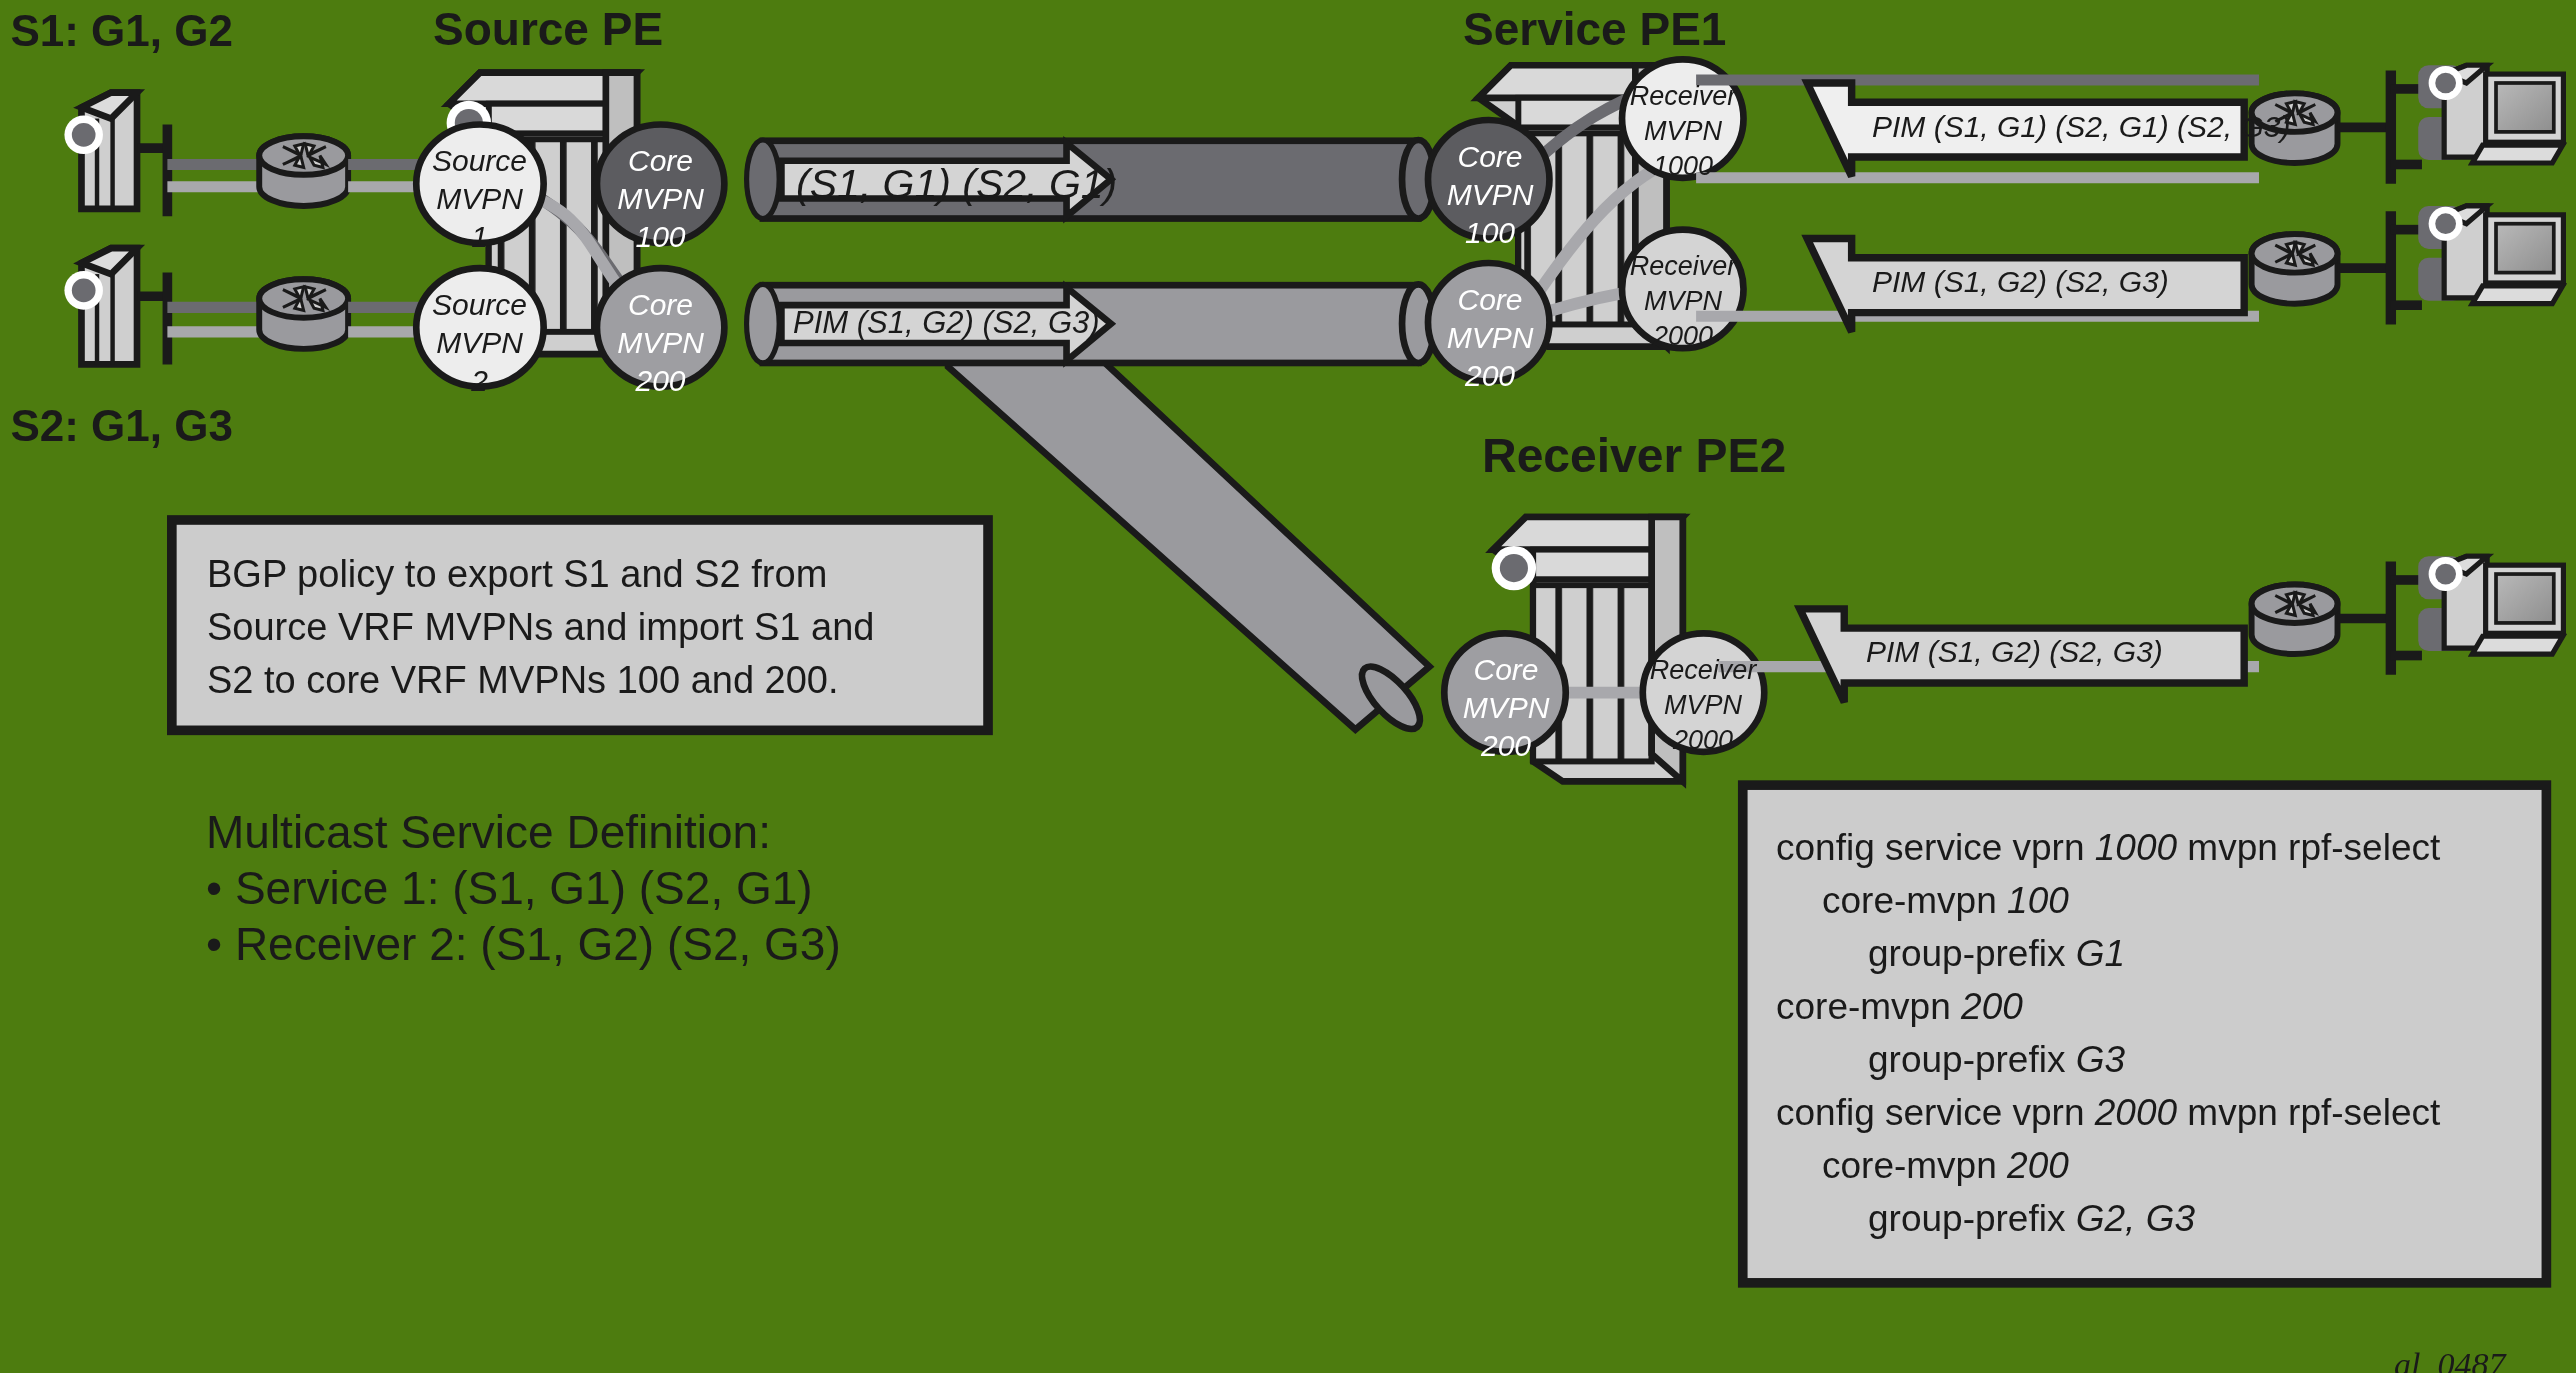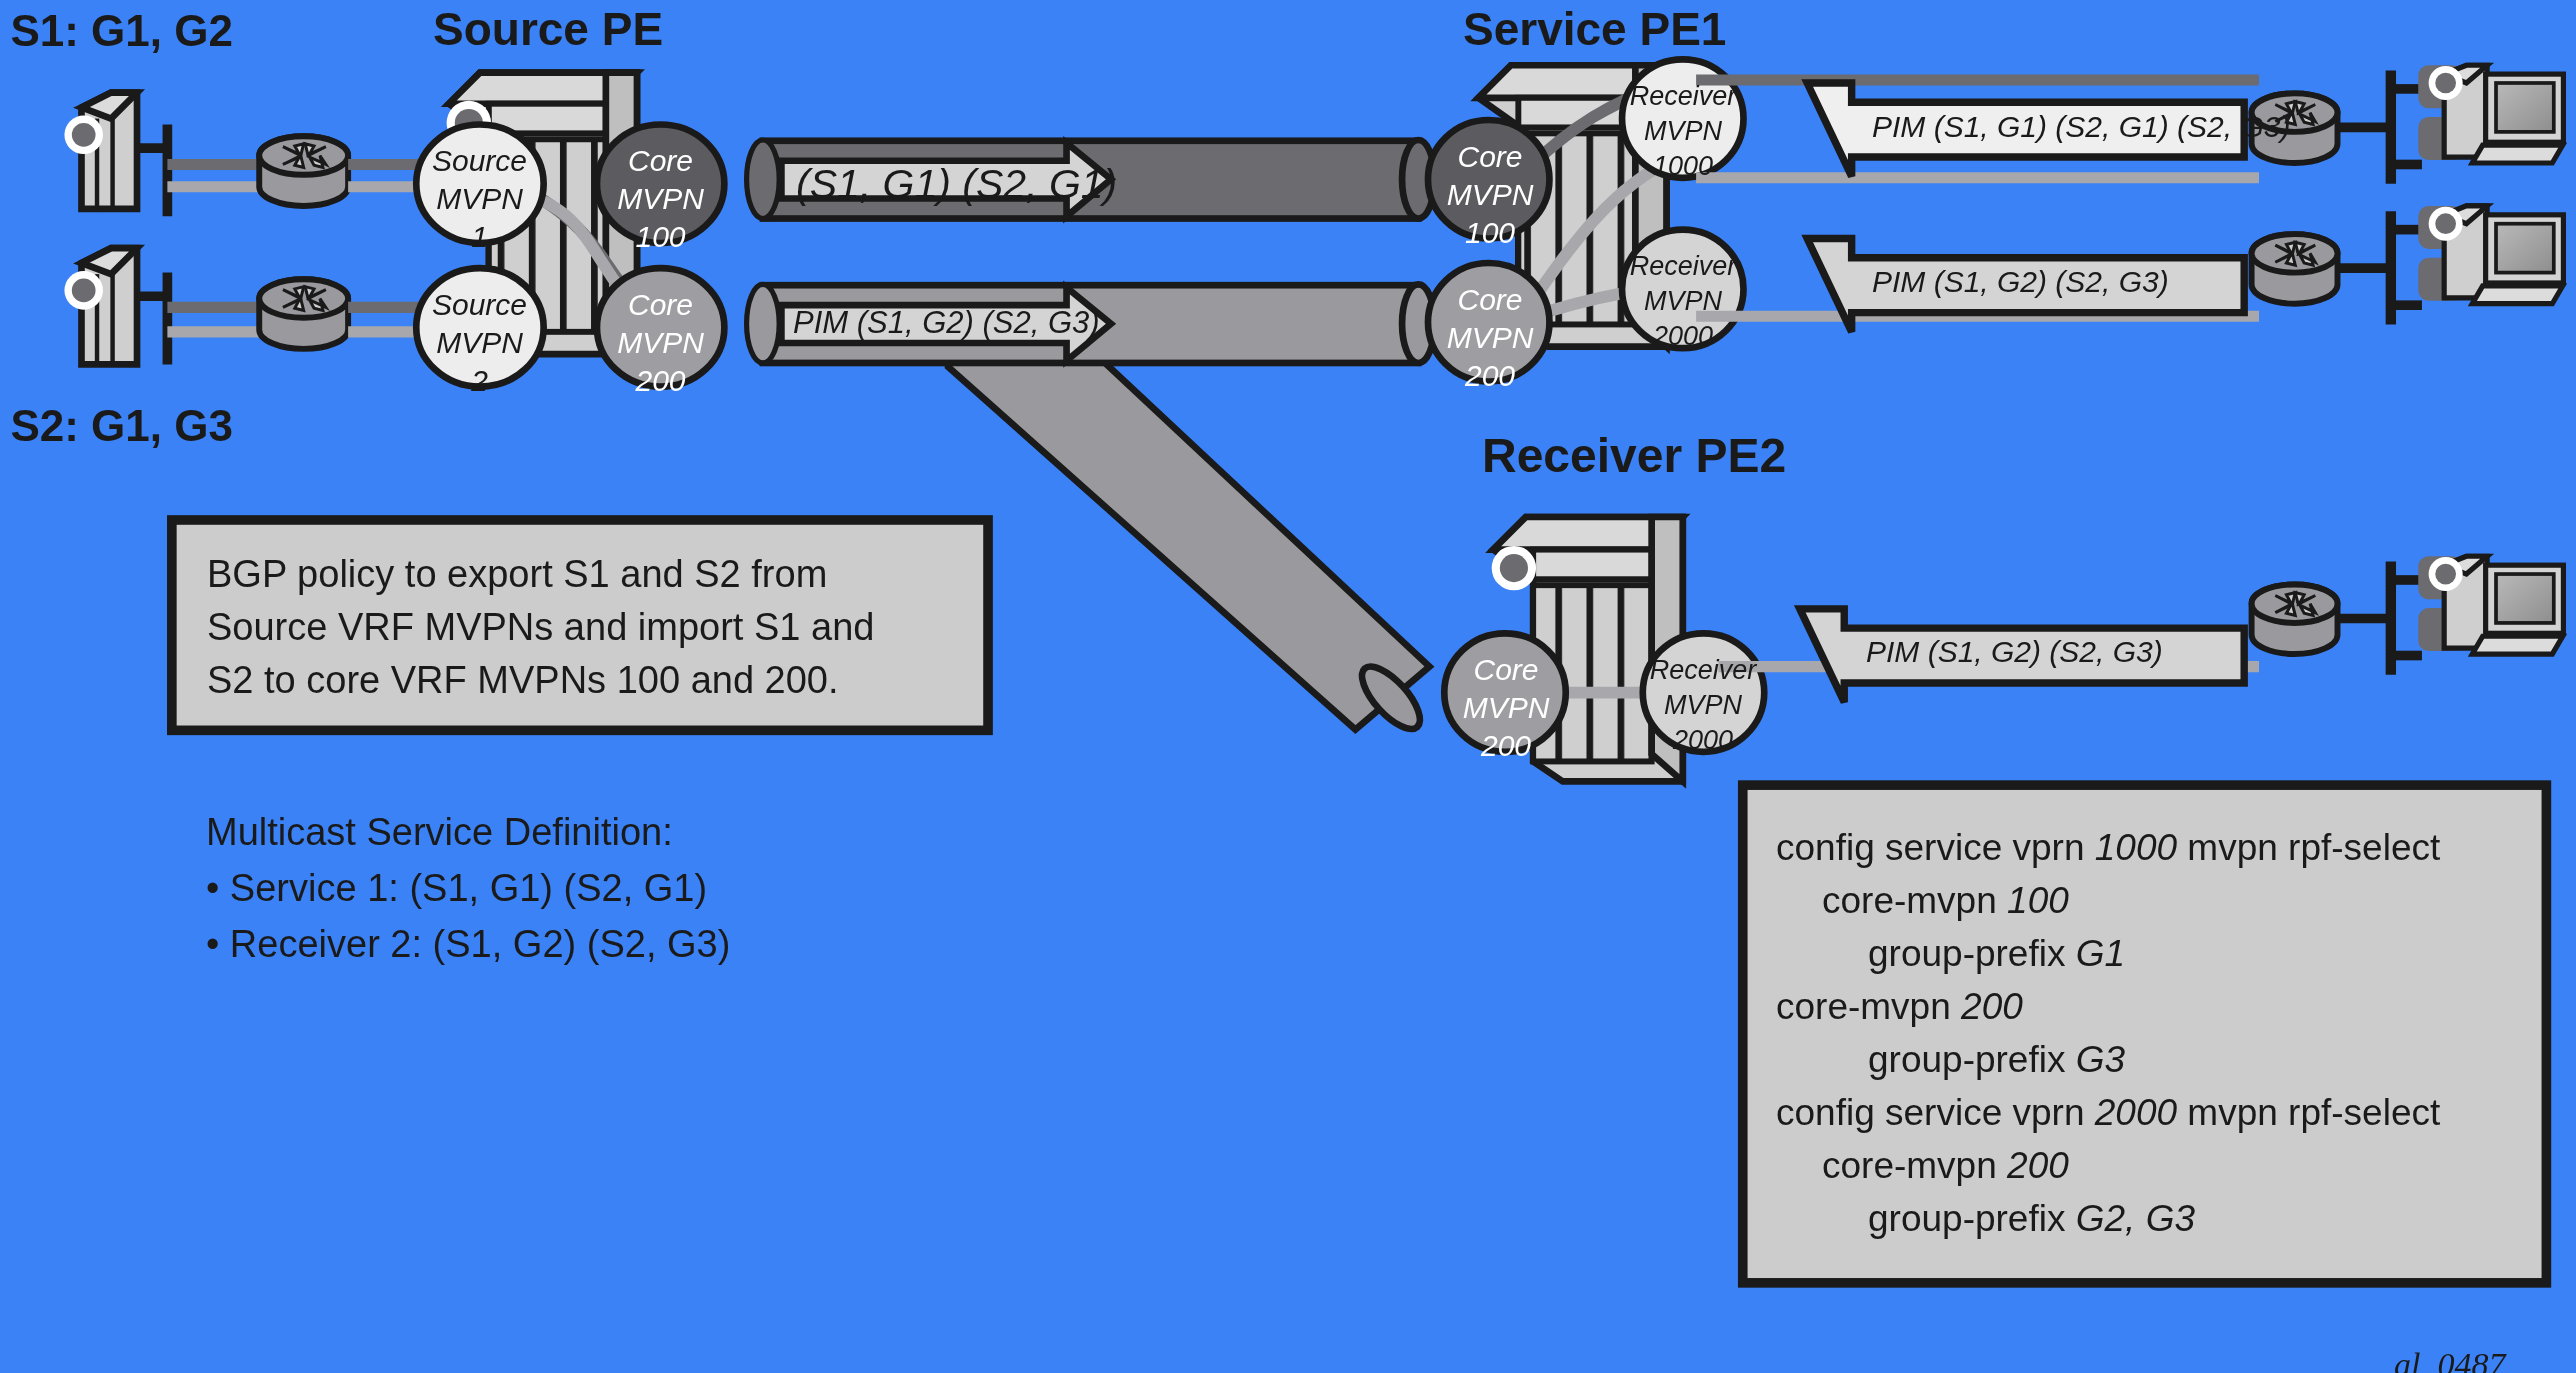--- a/index.html
+++ b/index.html
@@ -1,17 +1,17 @@
 <!DOCTYPE html>
 <html style="font-size:12px"><head>
 <meta charset="utf-8">
 <style>
   html,body{margin:0;padding:0;background:#ffffff;}
   body{font-family:"Liberation Sans",sans-serif;}
-  #stage{position:relative;width:2576px;height:1374px;background:#3b82f6;overflow:hidden;}
+  #stage{position:relative;width:2576px;height:1374px;background:#4d7c0f;overflow:hidden;}
   svg.layer{position:absolute;left:0;top:0;width:2576px;height:1374px;}
   .hdr{position:absolute;font-weight:bold;color:#1a1a1a;white-space:nowrap;}
   .plain{position:absolute;color:#1a1a1a;white-space:nowrap;font-style:italic;}
   .boxtext{position:absolute;color:#1a1a1a;}
   .boxtext div{white-space:nowrap;}
   .cfgline{white-space:pre;}
   .it{font-style:italic;}
   .fig{position:absolute;font-style:italic;font-family:"Liberation Serif",serif;color:#1a1a1a;}
 </style>
 </head>
@@ -310,21 +310,21 @@
   <div class="plain" style="left:1872px;top:110px;font-size:30px;">PIM (S1, G1) (S2, G1) (S2, G3)</div>
   <div class="plain" style="left:1872px;top:265px;font-size:30px;">PIM (S1, G2) (S2, G3)</div>
   <div class="plain" style="left:1866px;top:635px;font-size:30px;">PIM (S1, G2) (S2, G3)</div>
 
   <div class="boxtext" style="left:207px;top:548px;width:755px;font-size:38px;line-height:53px;">
     <div>BGP policy to export S1 and S2 from</div>
     <div>Source VRF MVPNs and import S1 and</div>
     <div>S2 to core VRF MVPNs 100 and 200.</div>
   </div>
 
-  <div class="boxtext" style="left:206px;top:804px;width:755px;font-size:38px;line-height:56px;">
+  <div class="boxtext" style="left:206px;top:804px;width:755px;font-size:46px;line-height:56px;">
     <div>Multicast Service Definition:</div>
     <div>• Service 1: (S1, G1) (S2, G1)</div>
     <div>• Receiver 2: (S1, G2) (S2, G3)</div>
   </div>
 
   <div class="boxtext" id="config-text" style="left:1776px;top:821px;width:755px;font-size:37px;line-height:53px;">
       <div class="cfgline" style="padding-left: 0px;"><span>config service vprn </span><span class="it">1000</span><span> mvpn rpf-select</span></div>
       <div class="cfgline" style="padding-left: 46px;"><span>core-mvpn </span><span class="it">100</span></div>
       <div class="cfgline" style="padding-left: 92px;"><span>group-prefix </span><span class="it">G1</span></div>
       <div class="cfgline" style="padding-left: 0px;"><span>core-mvpn </span><span class="it">200</span></div>

